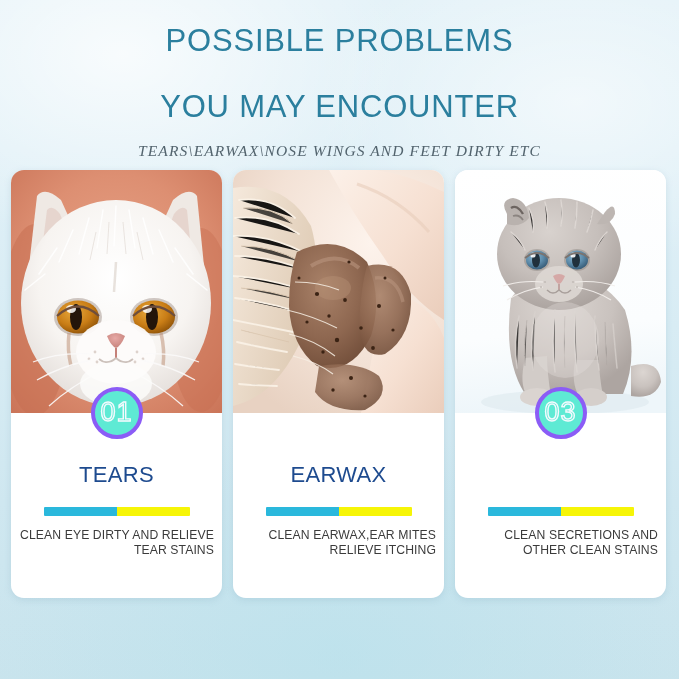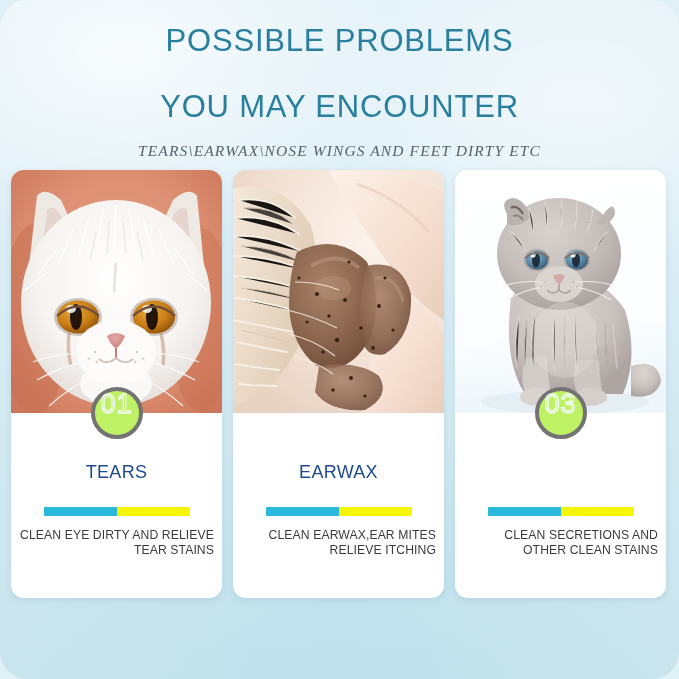--- a/index.html
+++ b/index.html
@@ -8,21 +8,20 @@
     font-family:"Liberation Sans",sans-serif;
     background:#dff0f7;
   }
   #stage{
     position:relative;width:679px;height:679px;
     background:
       radial-gradient(ellipse 60% 40% at 18% 8%, rgba(255,255,255,.75) 0%, rgba(255,255,255,0) 70%),
       radial-gradient(ellipse 55% 35% at 85% 15%, rgba(255,255,255,.55) 0%, rgba(255,255,255,0) 70%),
       radial-gradient(ellipse 70% 45% at 50% 97%, rgba(181,224,235,.55) 0%, rgba(181,224,235,0) 75%),
       linear-gradient(180deg,#e4f2f8 0%,#e0f0f7 22%,#d8ecf4 48%,#cfe7f0 74%,#c9e4ed 100%);
-    border-radius: 27px;
   }
   
   .header{position:absolute;left:0;top:0;width:679px;text-align:center;}
   .h-line{
     color:#2b7f9e;font-size:31px;letter-spacing:.8px;
     line-height:39px;font-weight:400;white-space:nowrap;margin-top:27px;
   }
   .h1{margin-top:21px;}
   .subtitle{
     margin-top:16px;
@@ -35,33 +34,33 @@
     position:relative;width:211px;height:428px;
     background:#fff;border-radius:13px;
     box-shadow:0 2px 7px rgba(120,160,180,.22);
     overflow:hidden;
   }
   .photo{position:relative;width:211px;height:243px;overflow:hidden;}
   .photo svg{display:block;width:211px;height:243px;}
   .badge{
     position:absolute;left:50%;top:243px;transform:translate(-50%,-50%);
     width:52px;height:52px;border-radius:50%;
-    background:#bef264;border:4px solid #737373;
+    background:#5eead4;border:4px solid #8b5cf6;
     box-sizing:border-box;
-    display:flex;justify-content:center;
+    display:flex;align-items:center;justify-content:center;
     z-index:4;
   }
   .badge span{
     color:transparent;-webkit-text-stroke:1.4px #f4fafe;
     font-size:27px;letter-spacing:1px;line-height:1;font-weight:400;
     padding-bottom:2px;
   }
   .c-title{
     position:absolute;left:0;top:292px;width:211px;text-align:center;
-    color:#1e4b8f;font-size:18px;letter-spacing:.3px;white-space:nowrap;
+    color:#1e4b8f;font-size:22px;letter-spacing:.3px;white-space:nowrap;
   }
   .divider{
     position:absolute;left:50%;top:337px;transform:translateX(-50%);
     width:146px;height:9px;display:flex;border-radius:1px;overflow:hidden;
   }
   .divider .seg{height:9px;}
   .divider .seg.a{width:73px;background:#2ab8dc;}
   .divider .seg.b{width:73px;background:#f6f507;}
   .c-desc{
     position:absolute;left:8px;top:358px;width:195px;text-align:right;

